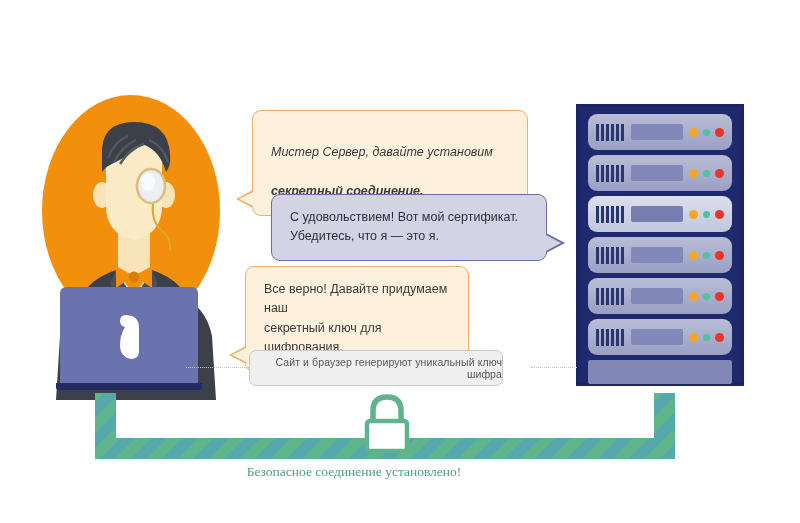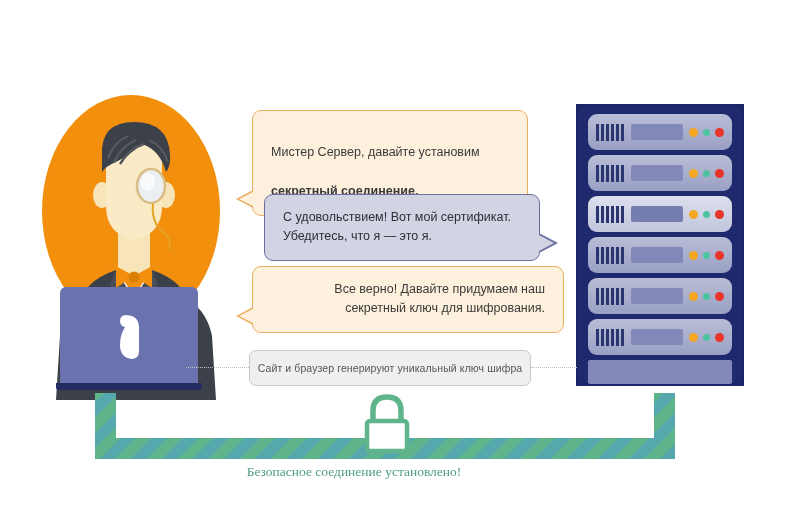--- a/index.html
+++ b/index.html
@@ -120,38 +120,39 @@
     border-bottom: 10px solid transparent;
     border-left: 19px solid #6B6FA0;
   }
   .bubble.blue::after {
     right: -15px; bottom: 9px;
     border-top: 8px solid transparent;
     border-bottom: 8px solid transparent;
     border-left: 15px solid #D2D4E4;
   }
 
-  #bubble-1 { left: 252px; top: 110px; width: 276px; }
-  #bubble-2 { left: 264px; top: 194px; width: 276px; }
-  #bubble-3 { left: 252px; top: 266px; width: 312px; text-align: right; }
+  #bubble-1 { left: 252px; top: 110px; width: 276px; font-style: italic; }
+  #bubble-2 { left: 271px; top: 194px; width: 276px; }
+  #bubble-3 { left: 245px; top: 266px; width: 224px; }
 
   
   .keygen-box {
     position: absolute;
     left: 249px; top: 350px;
-    width: 282px; height: 36px;
+    width: 254px; height: 36px;
     background: #EFEFEF;
     border: 1.3px solid #C9C9C9;
     border-radius: 7px;
     display: flex;
     align-items: center;
     justify-content: center;
     font-size: 10.5px;
     color: #56565C;
     letter-spacing: 0.1px;
+    text-align: right;
   }
   .dotted-left, .dotted-right {
     position: absolute;
     top: 367px;
     height: 0;
     border-top: 1.4px dotted #BFBFBF;
   }
   .dotted-left  { left: 186px; width: 63px; }
   .dotted-right { left: 531px; width: 46px; }
 

